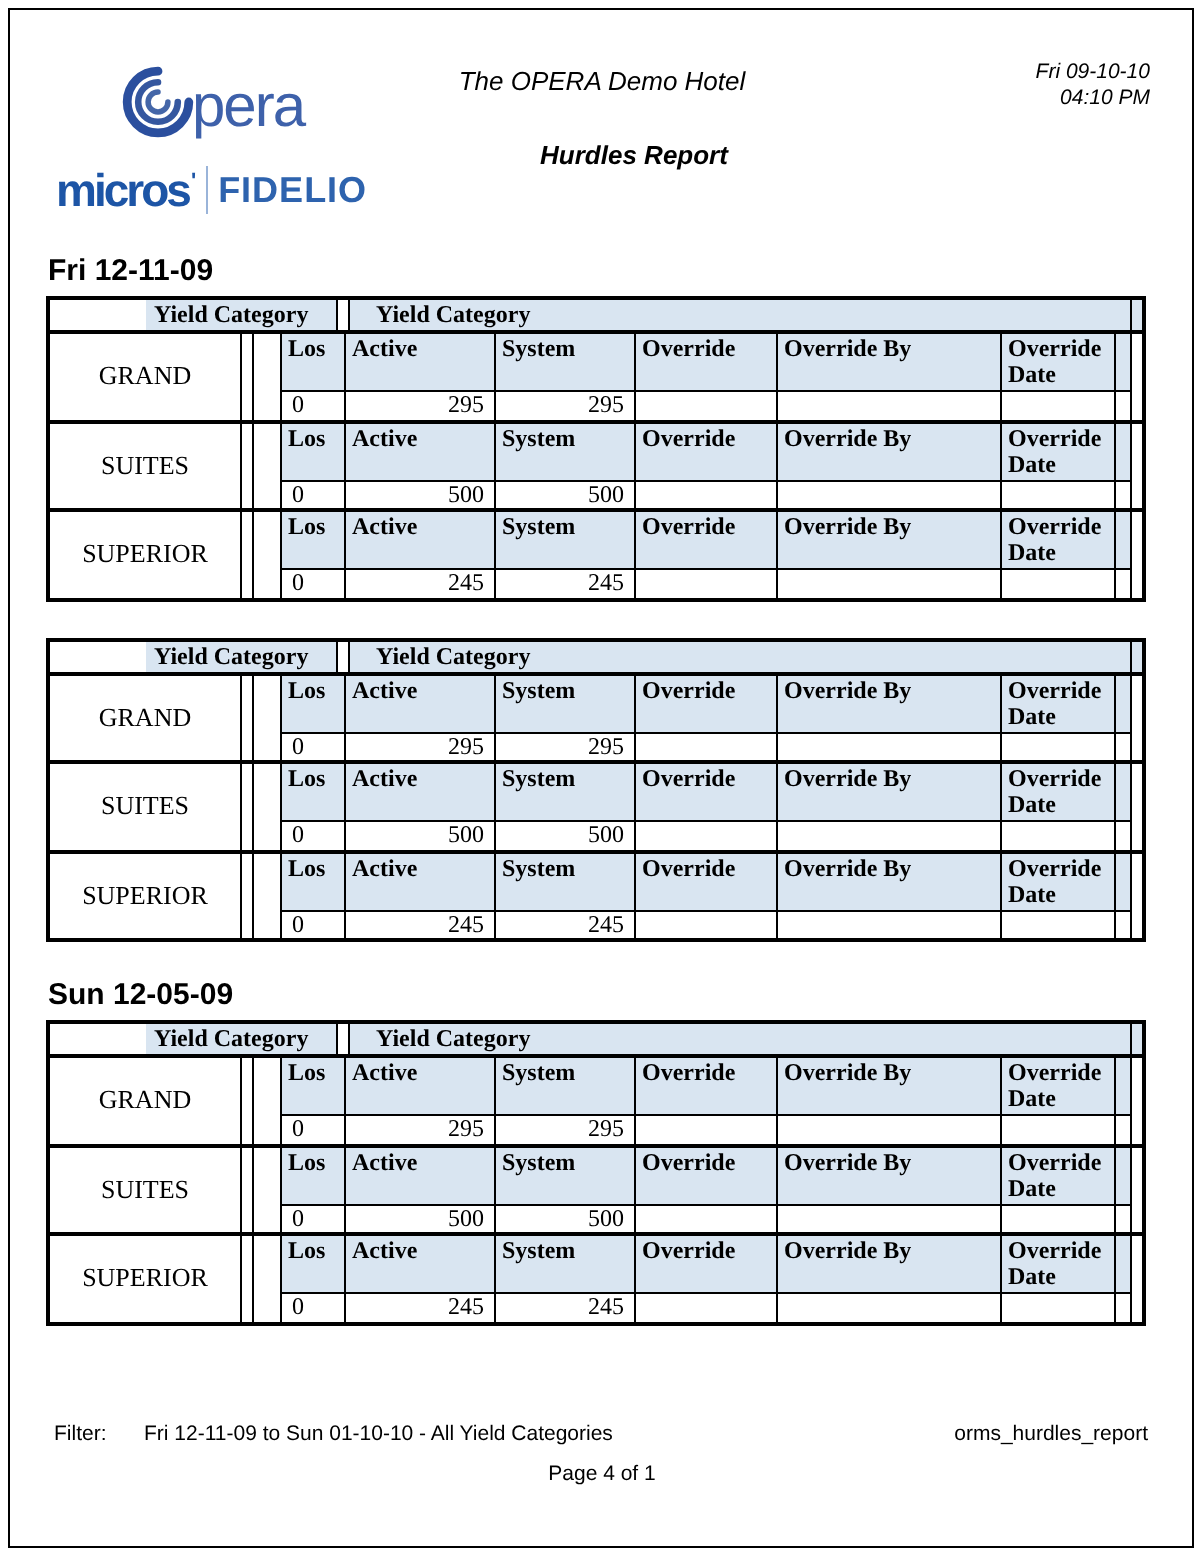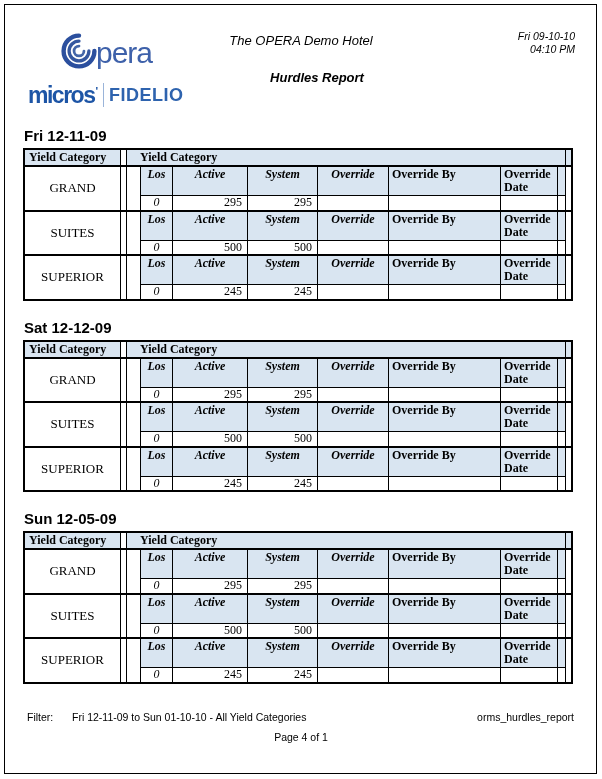--- a/index.html
+++ b/index.html
@@ -27,21 +27,21 @@
     font-style:italic; font-weight:bold; font-size:13px; }
   .report-datetime { position:absolute; top:30px; right:27px; text-align:right;
     font-style:italic; font-size:10.5px; line-height:13px; }
 
   
   .content { position:absolute; left:23px; top:127px; width:550px; }
   .section + .section { margin-top:18px; }
   .day-title { font-size:15px; font-weight:bold; margin:0 0 4px 1px; }
 
   .rpt { border:2px solid #000; background:#fff; }
-  .band { display:flex; align-items:flex-start; }
+  .band { display:flex; align-items:flex-start;margin-left:48px; }
   .band-left { width:96px; background:#d9e5f1; border-right:1px solid #000;
     font-family:"Liberation Serif", serif; font-weight:bold; font-size:12px;
     line-height:15px; padding-left:4px; height:15px; }
   .gapcol { width:5px; background:#fff; }
   .band-right { flex:1; background:#d9e5f1; border-left:1px solid #000; display:flex; height:15px; }
   .band-right-label { flex:1; font-family:"Liberation Serif", serif; font-weight:bold;
     font-size:12px; line-height:15px; padding-left:13px; }
   .band-sliver { width:6px; border-left:1px solid #000; }
 
   .block { display:flex; align-items:stretch; border-top:2px solid #000; }
@@ -49,21 +49,21 @@
     justify-content:center; font-family:"Liberation Serif", serif; font-size:13px; }
   .block-right { flex:1; border-left:1px solid #000; padding:0 5px 0 13px; }
 
   table.nest { width:100%; border-collapse:collapse; table-layout:fixed; }
   table.nest td { border:1px solid #000; overflow:hidden; }
   table.nest tr.nhead td { border-top:none; background:#d9e5f1;
     font-family:"Liberation Serif", serif; font-weight:bold; font-size:12px;
     line-height:13px; vertical-align:top; padding:1px 3px; height:27px; }
   table.nest tr.ndata td { border-bottom:none; font-family:"Liberation Serif", serif;
     font-size:12px; line-height:13px; height:14px; padding:0 5px; background:#fff; }
-  .tc { text-align:center;font-style:italic; }
+  .tc { text-align:left; }
   .tr { text-align:right; }
   .tl { text-align:left; }
 
   
   .footer-filter-label { position:absolute; left:27px; top:711px; font-size:10.5px; }
   .footer-filter-value { position:absolute; left:72px; top:711px; font-size:10.5px; }
   .footer-report-id { position:absolute; right:28px; top:711px; font-size:10.5px; }
   .footer-page { position:absolute; left:0; top:731px; width:602px; text-align:center; font-size:10.5px; }
 </style>
 </head>
@@ -220,21 +220,20 @@
               <td></td>
             </tr>
           </tbody>
             </table>
         </div>
       </div>
     </div>
   </div>
 
   <div class="section">
-    <div class="day-title">Sat 12-12-09</div>
     <div class="rpt">
       <div class="band">
         <div class="band-left">Yield Category</div>
         <div class="gapcol"></div>
         <div class="band-right">
           <div class="band-right-label">Yield Category</div>
           <div class="band-sliver"></div>
         </div>
       </div>
 

